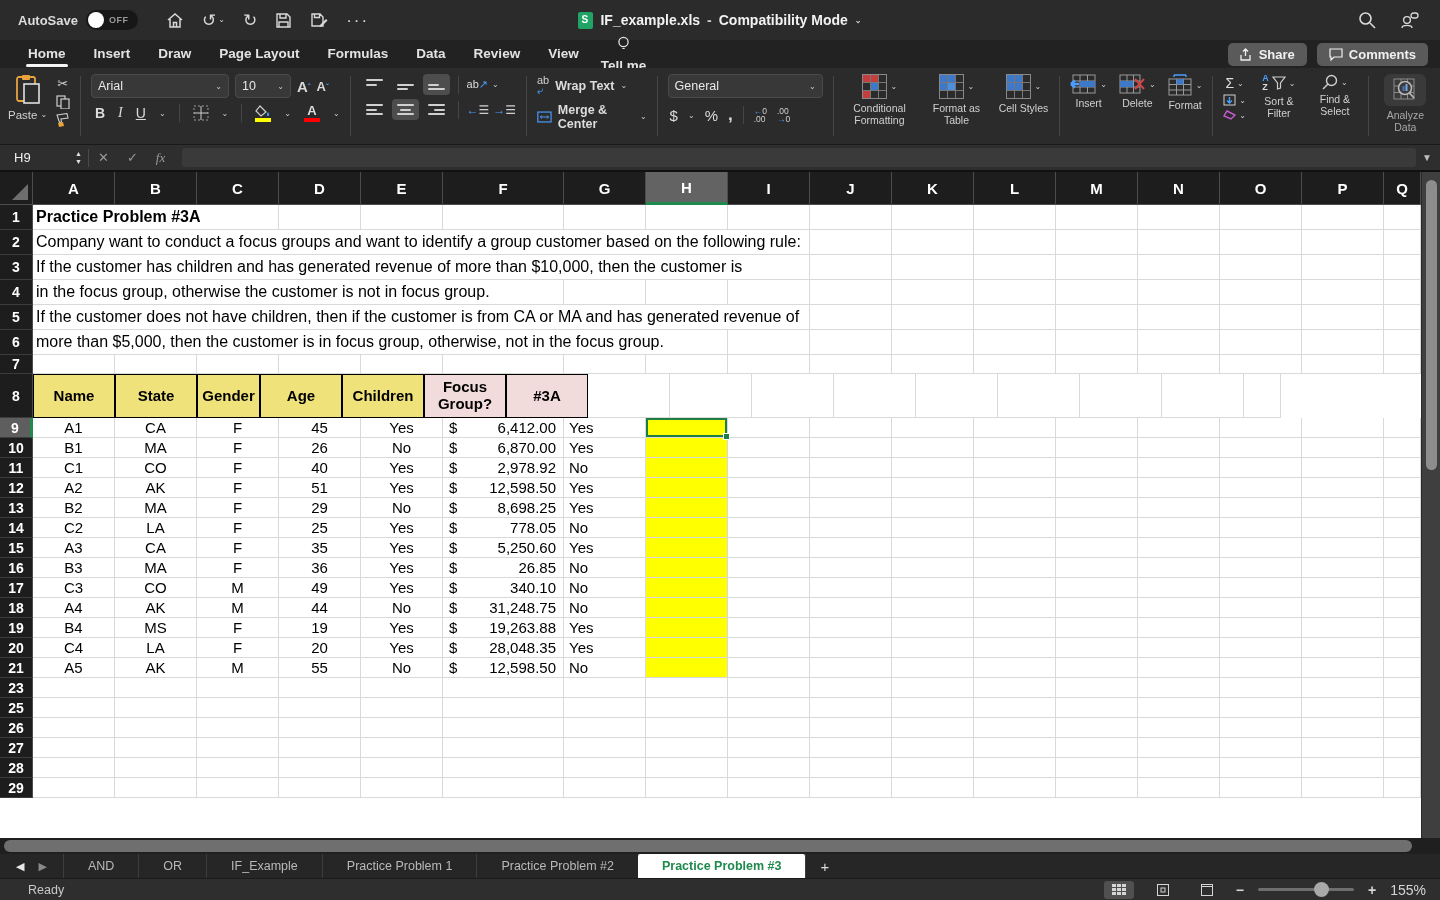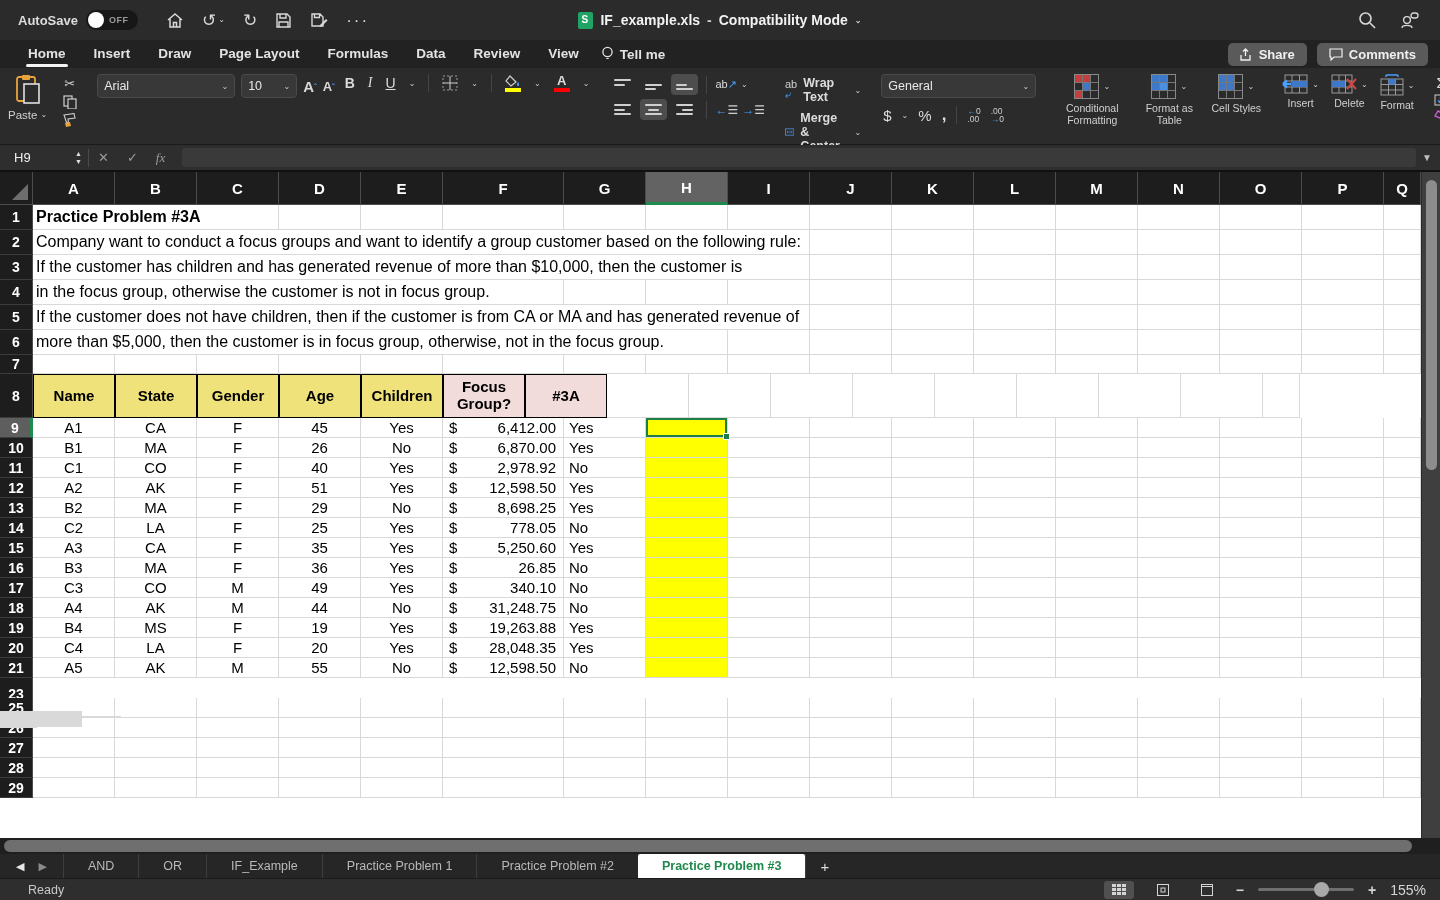--- a/index.html
+++ b/index.html
@@ -17,21 +17,21 @@
   .chev { font-size:8px; color:#cfcfcf; }
   #doc-title { position:absolute; left:0; right:0; top:0; height:40px; display:flex; align-items:center; justify-content:center; gap:7px; font-size:14px; font-weight:bold; color:#f2f2f2; pointer-events:none;}
   .xlicon { width:15px; height:17px; background:#21a366; border-radius:2px; position:relative; }
   .xlicon::after { content:"S"; position:absolute; left:3px; top:2px; font-size:10px; color:#fff; font-weight:bold;}
   #title-right { position:absolute; right:20px; top:0; height:40px; display:flex; align-items:center; gap:24px; }
   
   #tabbar { position:absolute; top:40px; left:0; width:1440px; height:28px; background:#222; display:flex; align-items:center; }
   #ribbon-tabs { display:flex; align-items:center; margin-left:16px; gap:4px; }
   .rtab { color:#e3e3e3; font-size:13.5px; font-weight:bold; padding:4px 12px 6px; position:relative; cursor:default;}
   .rtab.active::after { content:""; position:absolute; left:10px; right:10px; bottom:0; height:3px; background:#f5f5f5; border-radius:2px;}
-  #tellme { display:flex; align-items:center; gap:6px; color:#e3e3e3; font-size:13.5px; font-weight:bold; padding:4px 10px;}
+  #tellme { display:flex; align-items:center; gap:6px; color:#e3e3e3; font-size:13.5px; font-weight:bold; padding:4px 10px;flex-direction:column;}
   #tabbar-right { position:absolute; right:12px; display:flex; gap:10px; }
   .pill-btn { background:#5a5a5a; color:#f0f0f0; border-radius:5px; font-size:13px; font-weight:bold; padding:4px 12px; display:flex; align-items:center; gap:6px;}
   
   #ribbon { position:absolute; top:68px; left:0; width:1440px; height:77px; background:#2b2b2b; display:flex; align-items:stretch; color:#dcdcdc; border-bottom:1px solid #1a1a1a;}
   .grp { display:flex; padding:6px 8px; align-items:flex-start; }
   .vdiv { width:1px; background:#454545; margin:8px 2px; }
   .icbtn { display:flex; align-items:center; justify-content:center; color:#d8d8d8; }
   .mini { font-size:13px; }
   select.rsel, .rsel { background:#383838; color:#e8e8e8; border:1px solid #4a4a4a; border-radius:4px; font-size:12.5px; height:24px; display:flex; align-items:center; padding:0 6px; justify-content:space-between;}
   .lbl2 { font-size:10.5px; color:#d0d0d0; text-align:center; line-height:1.15; margin-top:3px;}
@@ -183,21 +183,21 @@
           <path d="M1 1 H13 V9 H5 L2 12 V9 H1 Z" stroke="#f0f0f0" stroke-width="1.2" fill="none"></path>
         </svg>
       <span>Comments</span>
     </span>
   </div>
 </div>
 
 <div id="ribbon">
 
   <div class="grp">
-    <div class="stack" style="margin-right:15px;">
+    <div class="stack" style="margin-right:8px;">
       <span>
         <svg width="30" height="32" viewBox="0 0 30 32">
             <rect x="4" y="3" width="18" height="24" rx="2" stroke="#e8a33d" stroke-width="1.8" fill="none"></rect>
             <rect x="9" y="1" width="8" height="5" rx="1" fill="#e8a33d"></rect>
             <rect x="11" y="10" width="15" height="19" fill="#2b2b2b" stroke="#e0e0e0" stroke-width="1.6"></rect>
           </svg>
       </span>
       <span style="display:flex;align-items:center;gap:3px;">
         <span class="lbl2" style="font-size:11.5px">Paste</span>
         <span class="chev">⌄</span>
@@ -214,21 +214,21 @@
       <span>
         <svg width="15" height="14" viewBox="0 0 15 14">
             <path d="M2 2 L12 0.5 L13 5 L6 6 L6.5 9 L4.5 9.5 Z" stroke="#cfcfcf" stroke-width="1.1" fill="none"></path>
             <path d="M3 10 L8 9 L9 13 L4 14 Z" fill="#e8a33d"></path>
           </svg>
       </span>
     </div>
   </div>
   <div class="vdiv"></div>
 
-  <div class="grp" style="flex-direction:row; gap:6px;">
+  <div class="grp" style="flex-direction:column; gap:6px;">
     <div style="display:flex; gap:6px; align-items:center;">
       <span class="rsel" style="width:138px;">
         <span>Arial</span>
           <span class="chev">⌄</span>
       </span>
       <span class="rsel" style="width:56px;">
         <span>10</span>
           <span class="chev">⌄</span>
       </span>
       <span class="icbtn" style="font-size:15px;font-weight:bold;">A<sup style="color:#4a9eff;font-size:8px">ˆ</sup></span>
@@ -697,21 +697,21 @@
         <div class="cell" style="width: 82px;"></div>
         <div class="cell" style="width: 82px;"></div>
         <div class="cell" style="width: 82px;"></div>
         <div class="cell" style="width: 82px;"></div>
         <div class="cell" style="width: 37px;"></div>
       </div>
       <div class="grow" style="height: 44px;">
         <div class="rowhdr">8</div>
         <div class="cell thead fill-yellow" style="width: 82px;">Name</div>
         <div class="cell thead fill-yellow" style="width: 82px;">State</div>
-        <div class="cell thead fill-yellow" style="width: 82px; text-align: center;">Gender</div>
+        <div class="cell thead fill-yellow" style="width: 63px; text-align: center;">Gender</div>
         <div class="cell thead fill-yellow" style="width: 82px;">Age</div>
         <div class="cell thead fill-yellow" style="width: 82px;">Children</div>
         <div class="cell thead fill-pink" style="width: 82px;">Focus Group?</div>
         <div class="cell thead fill-pink" style="width: 82px;">#3A</div>
         <div class="cell" style="width: 82px;"></div>
         <div class="cell" style="width: 82px;"></div>
         <div class="cell" style="width: 82px;"></div>
         <div class="cell" style="width: 82px;"></div>
         <div class="cell" style="width: 82px;"></div>
         <div class="cell" style="width: 82px;"></div>
@@ -1013,21 +1013,21 @@
         <div class="cell" style="width: 82px;"></div>
         <div class="cell" style="width: 82px;"></div>
         <div class="cell" style="width: 82px;"></div>
         <div class="cell" style="width: 82px;"></div>
         <div class="cell" style="width: 82px;"></div>
         <div class="cell" style="width: 82px;"></div>
         <div class="cell" style="width: 82px;"></div>
         <div class="cell" style="width: 82px;"></div>
         <div class="cell" style="width: 37px;"></div>
       </div>
-      <div class="grow" style="height: 20px; flex-direction: column;">
+      <div class="grow" style="height: 20px;">
         <div class="rowhdr">23</div>
         <div class="cell" style="width: 82px;"></div>
         <div class="cell" style="width: 82px;"></div>
         <div class="cell" style="width: 82px;"></div>
         <div class="cell" style="width: 82px;"></div>
         <div class="cell" style="width: 82px;"></div>
         <div class="cell" style="width: 121px;"></div>
         <div class="cell" style="width: 82px;"></div>
         <div class="cell" style="width: 82px;"></div>
         <div class="cell" style="width: 82px;"></div>

